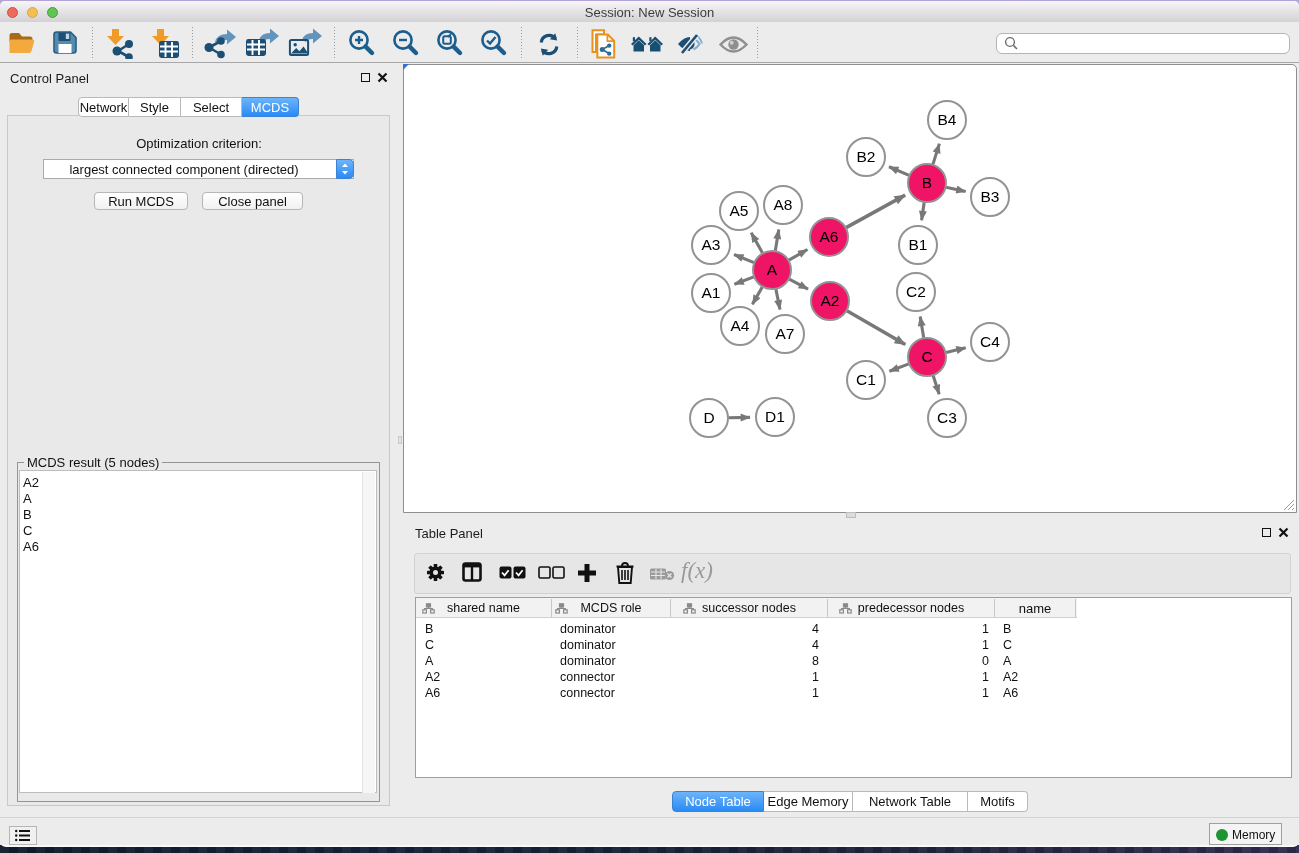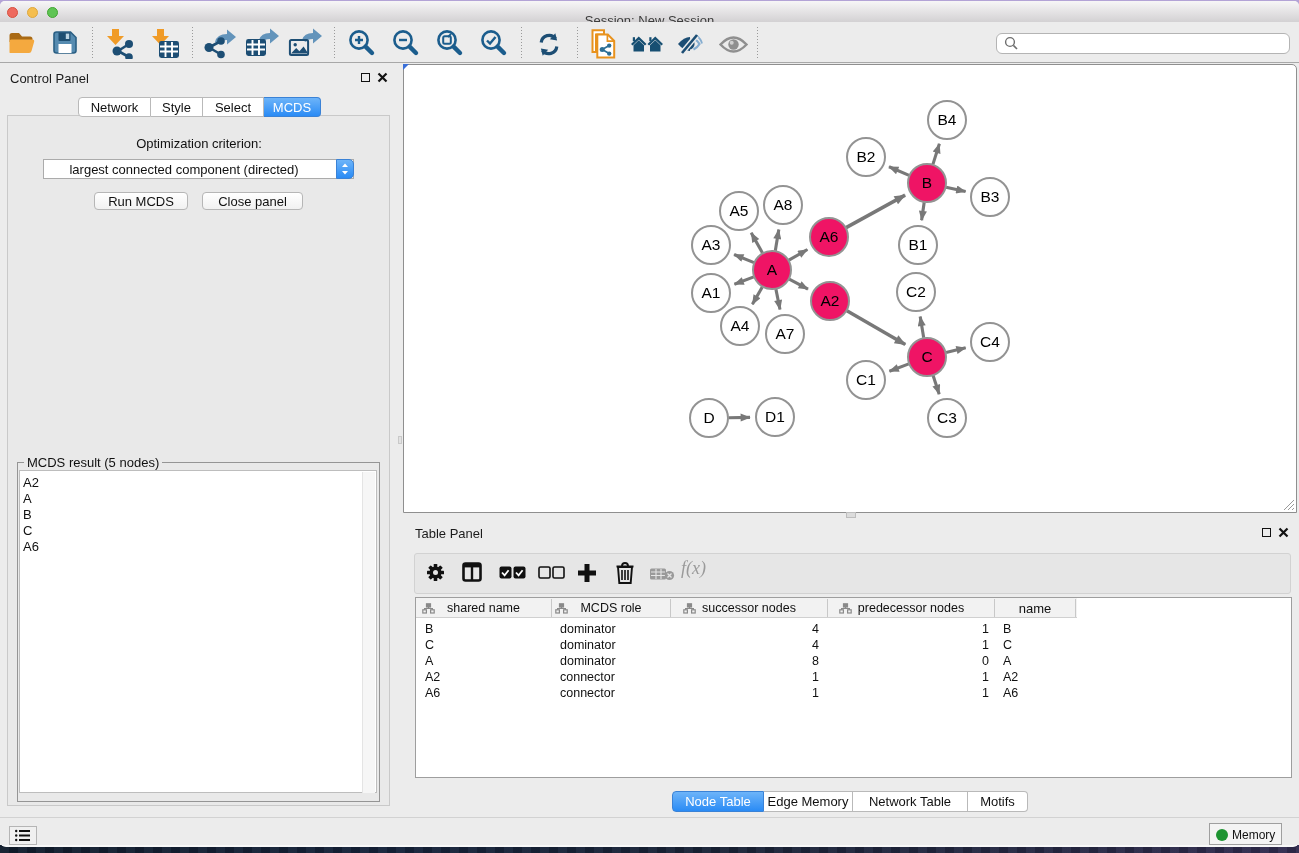--- a/index.html
+++ b/index.html
@@ -5,21 +5,21 @@
   * { margin:0; padding:0; box-sizing:border-box; }
   html,body { width:1299px; height:853px; overflow:hidden; }
   body { position:relative; background:#b3a3d6; font-family:"Liberation Sans",sans-serif; }
   .abs { position:absolute; }
   .appwin { left:0; top:1px; width:1299px; height:846px; background:#ececec; border-radius:5px 5px 6px 6px; border-bottom:2px solid #f8f8f8; }
   .titlebar { left:0; top:0; width:1299px; height:22px; background:linear-gradient(#f7f6f7,#d3d1d3); border-bottom:1px solid #8e8e8e; border-radius:5px 5px 0 0; }
   .tl { width:11px; height:11px; border-radius:50%; top:5.5px; }
   .tl.r { background:#ee6a5f; border:1px solid #d8503f; }
   .tl.y { background:#f5be4f; border:1px solid #dfa73b; }
   .tl.g { background:#5fc454; border:1px solid #42a532; }
-  .titletext { width:100%; top:12px; text-align:center; font-size:13px; color:#3c3c3c; }
+  .titletext { width:100%; top:4px; text-align:center; font-size:13px; color:#3c3c3c; }
   .toolbar { left:0; top:22px; width:1299px; height:41px; background:#ececec; border-bottom:1px solid #a8a8a8; }
   .tsep { top:5px; height:31px; width:1px; background-image:linear-gradient(#9a9a9a 1px, transparent 1px); background-size:1px 3px; }
   .searchbox { left:996px; top:11px; width:294px; height:21px; background:#fff; border:1px solid #b4b4b4; border-radius:6px; }
   
   .ptitle { font-size:13px; color:#1c1c1c; }
   .winbtn { width:9px; height:9px; border:1.5px solid #111; }
   .xbtn { width:11px; height:11px; }
   
   .seg { position:absolute; display:flex; height:20px; }
   .seg .t { background:#fff; border:1px solid #b9b9b9; border-left:none; font-size:13px; color:#111; text-align:center; line-height:19px; }
@@ -183,21 +183,21 @@
 <div class="abs" style="left:0;top:63px;width:391px;height:753px;background:#ececec;">
   <div class="abs ptitle" style="left:10px;top:8px;">Control Panel</div>
   <div class="abs winbtn" style="left:361px;top:10px;"></div>
   <svg class="abs xbtn" style="left:377px;top:9px" viewBox="0 0 11 11">
       <path d="M1.5 1.5 L9.5 9.5 M9.5 1.5 L1.5 9.5" stroke="#111" stroke-width="2.2"></path>
     </svg>
 
   <div class="abs" style="left:7px;top:52px;width:383px;height:691px;background:#e9e9e9;border:1px solid #c9c9c9;"></div>
 
   <div class="seg" style="left:78px;top:34px;">
-    <div class="t first" style="width:73px;">Network</div>
+    <div class="t first" style="width:51px;">Network</div>
     <div class="t" style="width:52px;">Style</div>
     <div class="t" style="width:61px;">Select</div>
     <div class="t last sel" style="width:57px;">MCDS</div>
   </div>
   <div class="abs" style="left:7px;top:73px;width:384px;text-align:center;font-size:13px;color:#111;">Optimization criterion:</div>
 
   <div class="abs" style="left:43px;top:96px;width:311px;height:20px;background:#fff;border:1px solid #ababab;border-radius:0;">
     <div class="abs" style="left:4px;top:1px;width:272px;text-align:center;font-size:13px;color:#111;line-height:18px;">largest connected component (directed)</div>
     <div class="abs" style="right:-1px;top:-1px;width:18px;height:20px;background:linear-gradient(#6db4f9,#2a8bf5);border:1px solid #3a82d6;border-radius:0 5px 5px 0;">
       <svg width="16" height="18" viewBox="0 0 16 18" style="position:absolute;left:0;top:0">
@@ -356,21 +356,21 @@
     <path d="M7 9 v10 M10 9 v10 M13 9 v10" stroke="#111" stroke-width="1.6"></path>
   </svg>
 
   <svg class="abs" style="left:258px;top:47px" width="26" height="14" viewBox="0 0 26 14">
     <rect x="1" y="1.5" width="16" height="11" rx="1.5" fill="#9a9a9a"></rect>
     <path d="M2 5 h14 M2 8.5 h14 M7 2 v10 M12 2 v10" stroke="#e6e6e6" stroke-width="1.1"></path>
     <circle cx="20.5" cy="8.5" r="4.6" fill="#9a9a9a"></circle>
     <path d="M18.5 6.5 l4 4 M22.5 6.5 l-4 4" stroke="#e6e6e6" stroke-width="1.3"></path>
   </svg>
 
-  <div class="abs" style="left:290px;top:38px;font-family:'Liberation Serif',serif;font-style:italic;font-size:18px;color:#9a9a9a;">f(x)</div>
+  <div class="abs" style="left:290px;top:38px;font-family:'Liberation Serif',serif;font-style:italic;font-size:23px;color:#9a9a9a;">f(x)</div>
 
   <div class="abs" style="left:23.5px;top:77px;width:877px;height:181px;background:#fff;border:1px solid #9e9e9e;"></div>
 
   <div class="abs" style="left:24.5px;top:78px;width:661px;height:20px;background:#f2f2f2;border-bottom:1px solid #d0d0d0;"></div>
 <svg class="abs" style="left:31px;top:83px" width="13" height="11" viewBox="0 0 13 11">
  <g fill="none" stroke="#8a8a8a" stroke-width="1.2">
   <rect x="4.5" y="0.8" width="4" height="3.2" fill="#8a8a8a"></rect>
   <rect x="0.8" y="6.8" width="3.6" height="3.2"></rect>
         <rect x="8.6" y="6.8" width="3.6" height="3.2"></rect>
   <path d="M6.5 4 v1.5 M2.6 6.8 v-1.3 h7.8 v1.3"></path>

